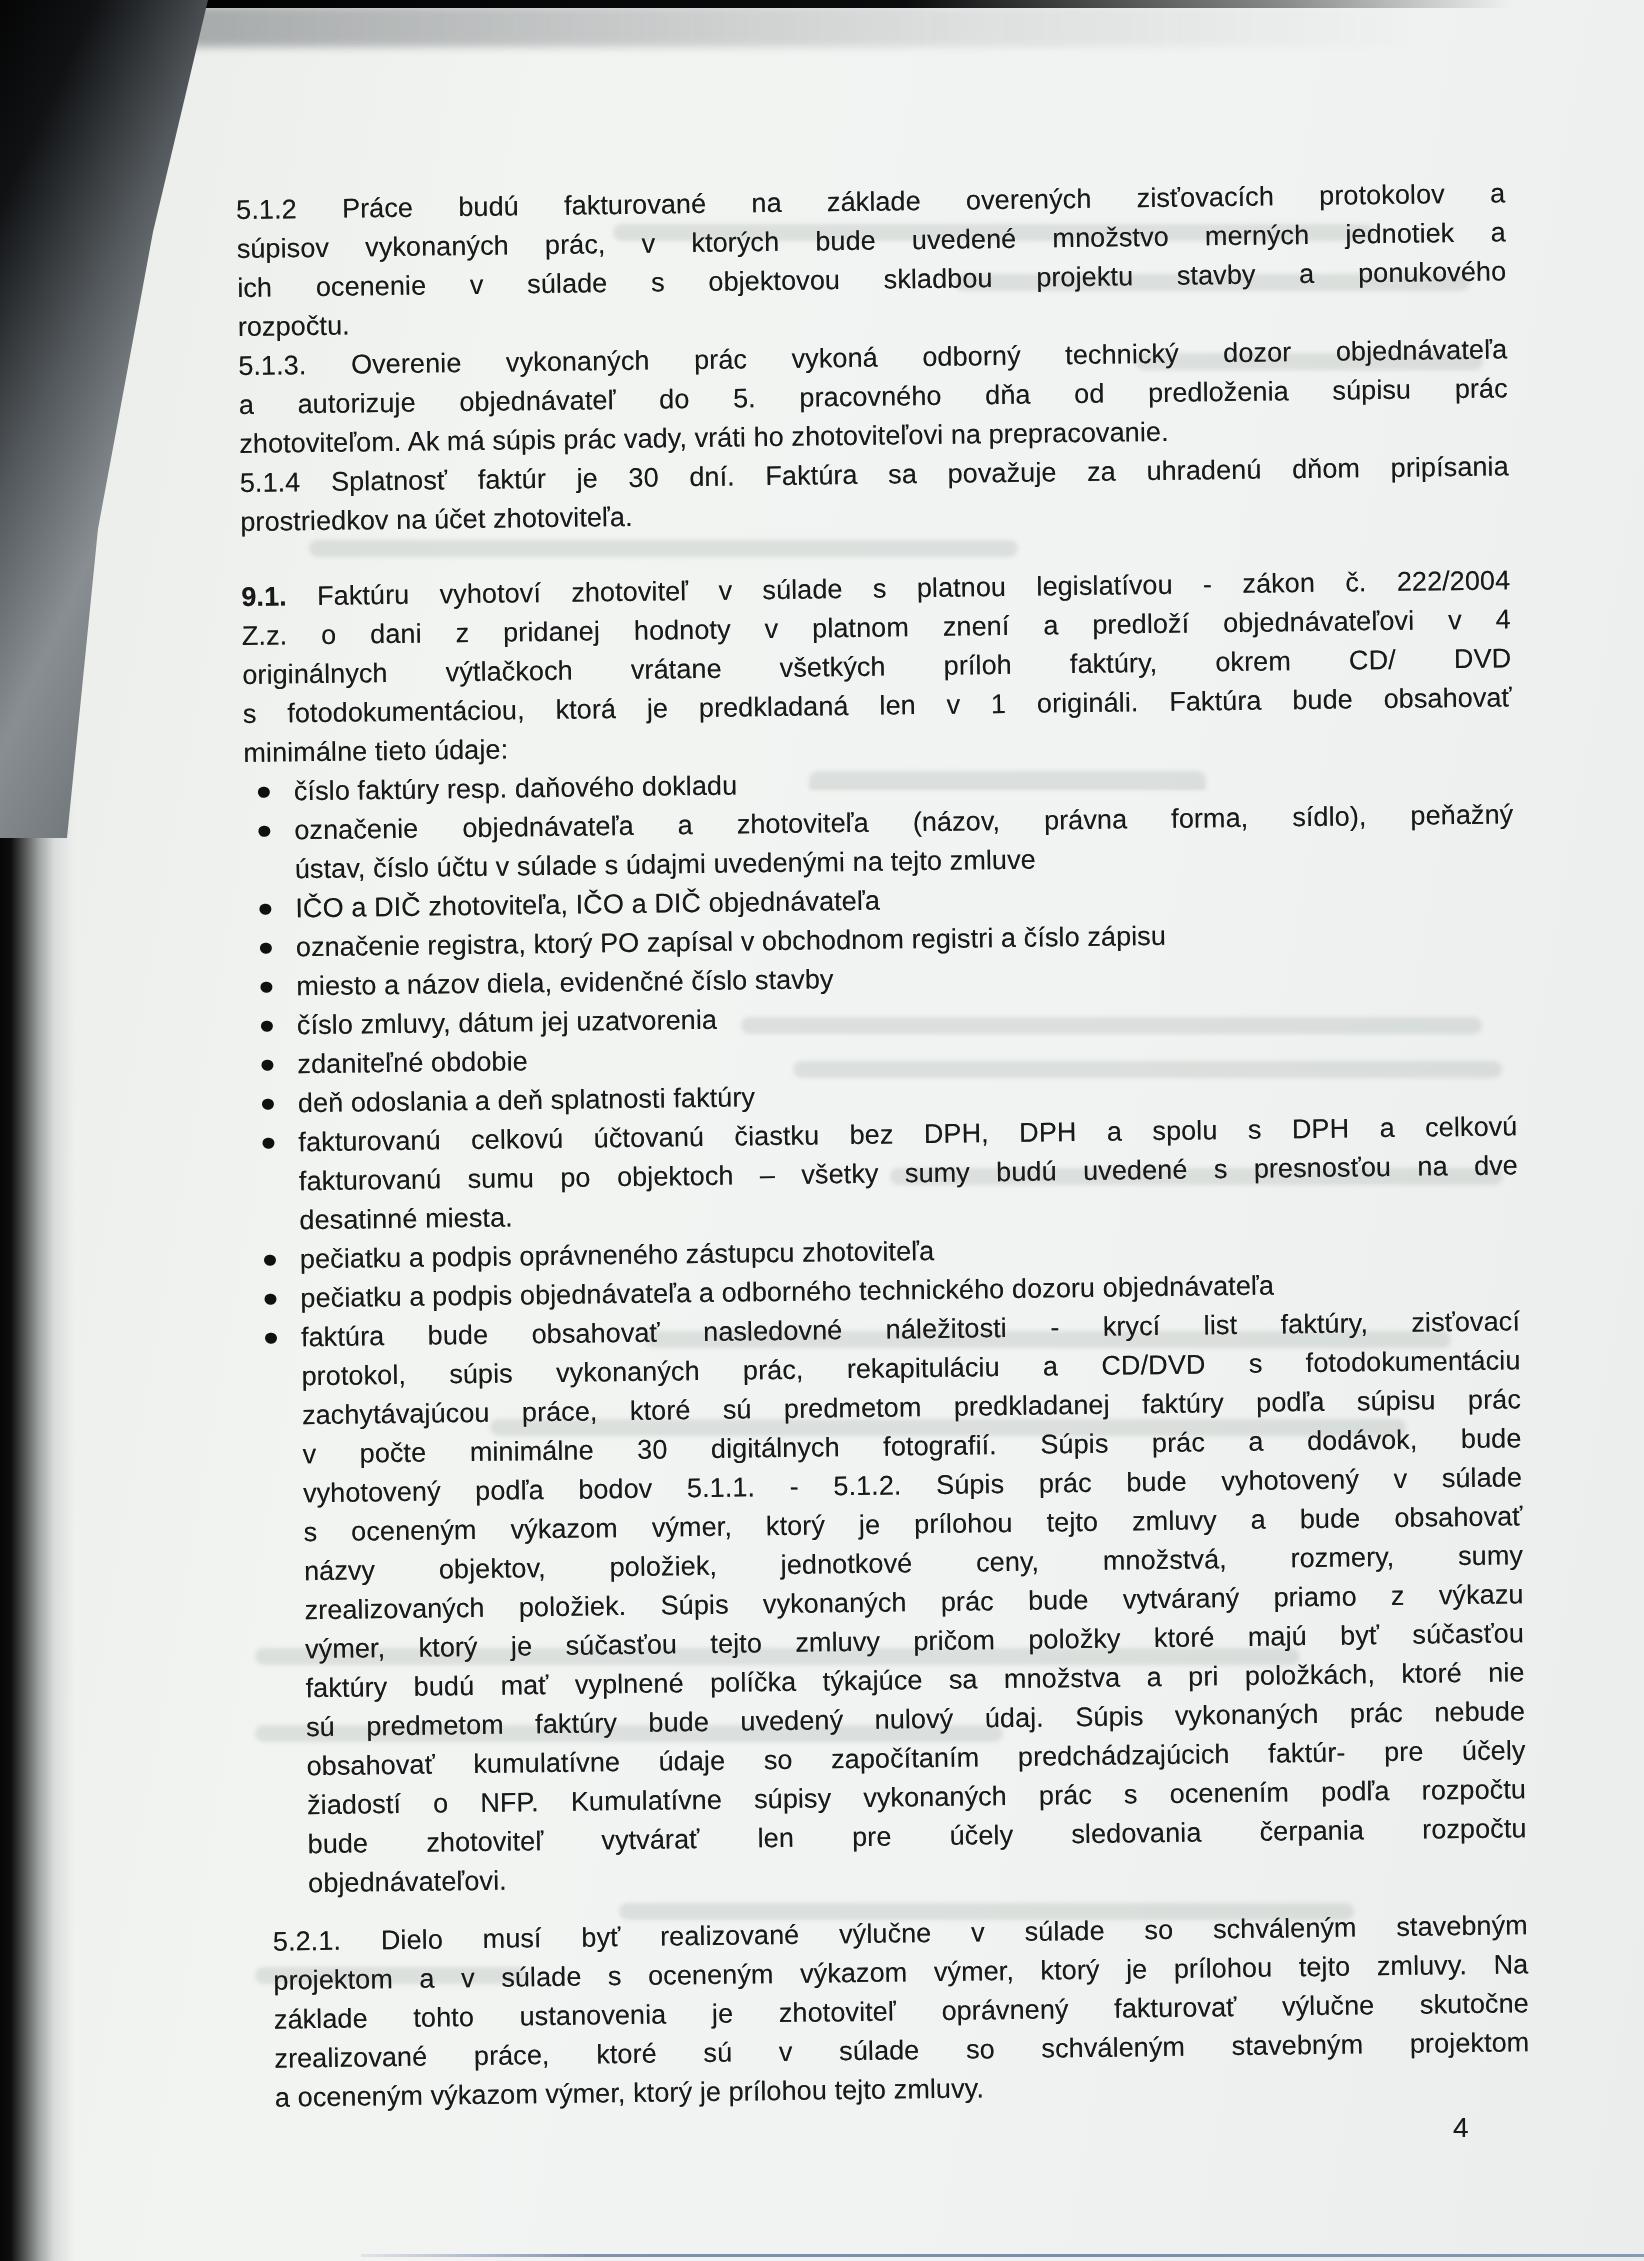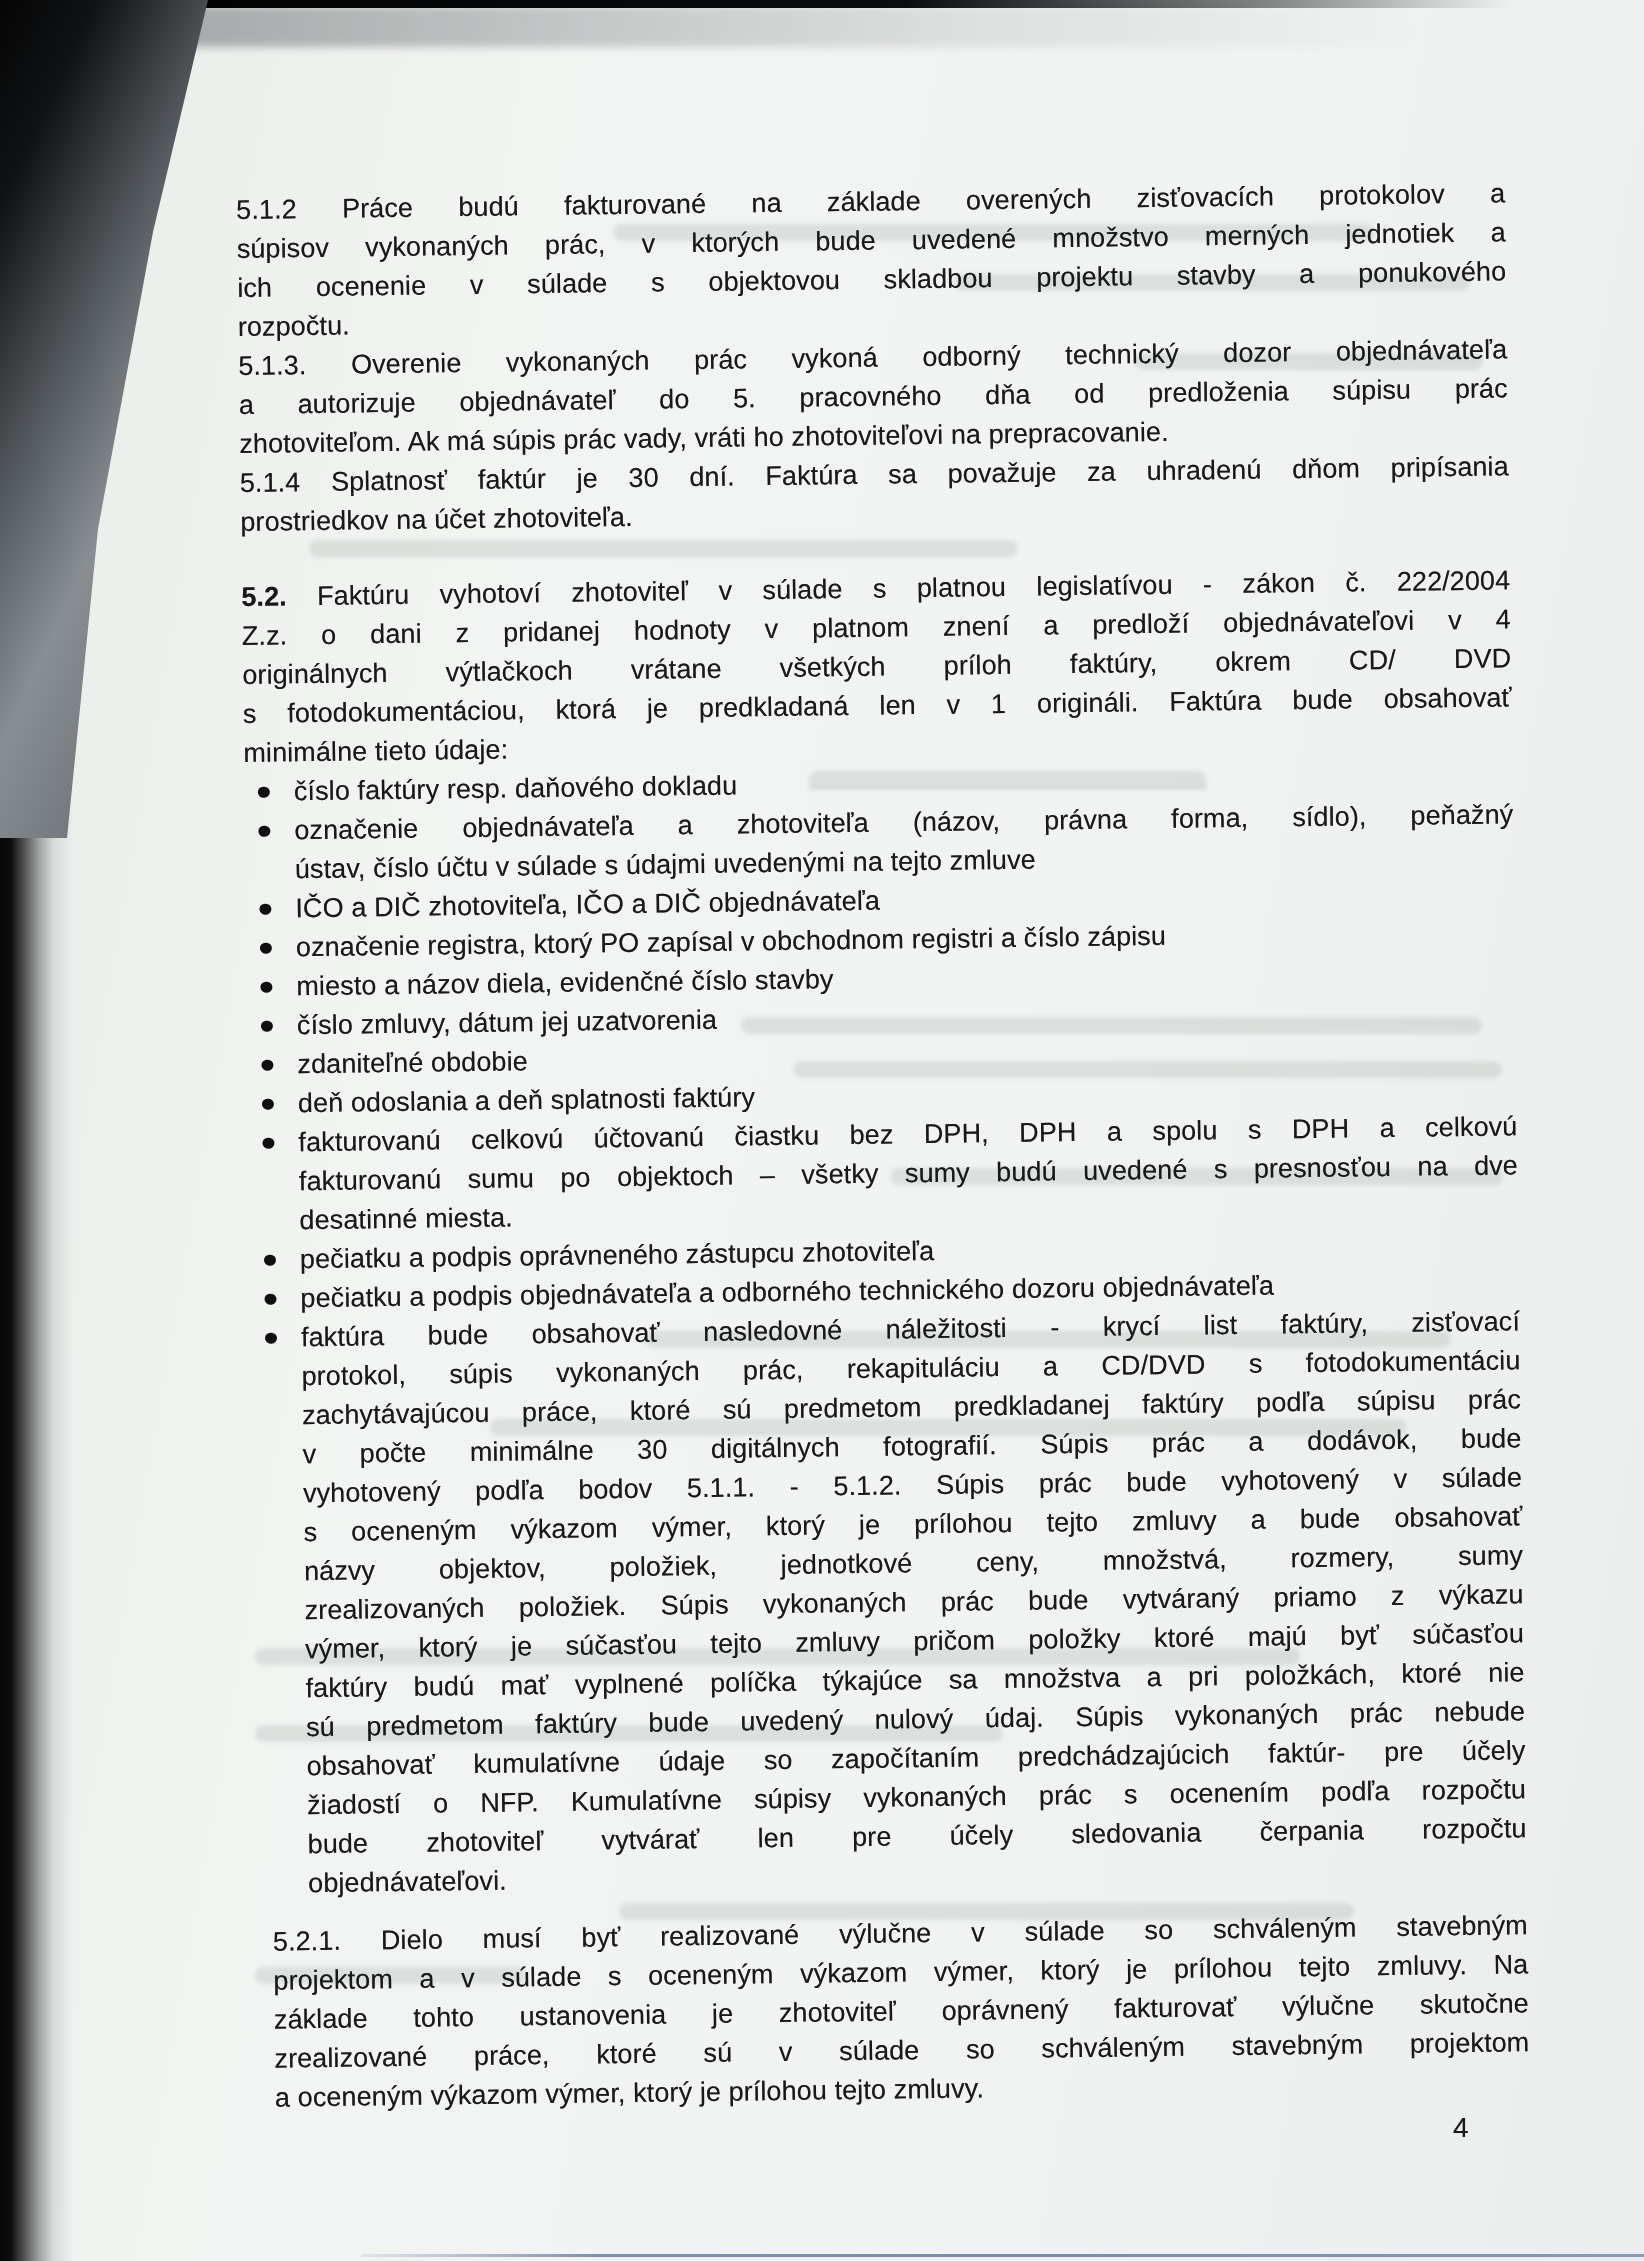--- a/index.html
+++ b/index.html
@@ -105,21 +105,21 @@
       <div class="block p">
         <div class="line">5.1.3. Overenie vykonaných prác vykoná odborný technický dozor objednávateľa</div>
         <div class="line">a autorizuje objednávateľ do 5. pracovného dňa od predloženia súpisu prác</div>
         <div class="line last">zhotoviteľom. Ak má súpis prác vady, vráti ho zhotoviteľovi na prepracovanie.</div>
       </div>
       <div class="block p">
         <div class="line">5.1.4 Splatnosť faktúr je 30 dní. Faktúra sa považuje za uhradenú dňom pripísania</div>
         <div class="line last">prostriedkov na účet zhotoviteľa.</div>
       </div>
       <div class="block p gap-section">
-        <div class="line"><b>5.2.</b> Faktúru vyhotoví zhotoviteľ v súlade s platnou legislatívou - zákon č. 222/2004</div>
+        <div class="line"><b>9.1.</b> Faktúru vyhotoví zhotoviteľ v súlade s platnou legislatívou - zákon č. 222/2004</div>
         <div class="line">Z.z. o dani z pridanej hodnoty v platnom znení a predloží objednávateľovi v 4</div>
         <div class="line">originálnych výtlačkoch vrátane všetkých príloh faktúry, okrem CD/ DVD</div>
         <div class="line">s fotodokumentáciou, ktorá je predkladaná len v 1 origináli. Faktúra bude obsahovať</div>
         <div class="line last">minimálne tieto údaje:</div>
       </div>
       <div class="block li li">
         <span class="dot"></span>
         <div class="line last">číslo faktúry resp. daňového dokladu</div>
       </div>
       <div class="block li li">

